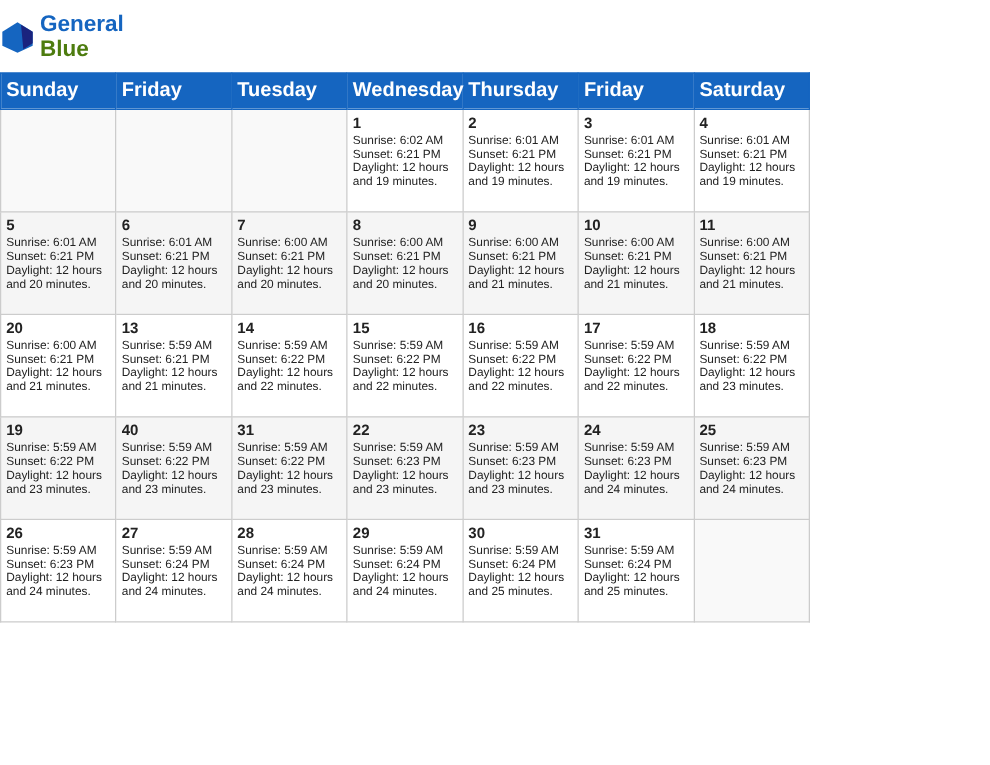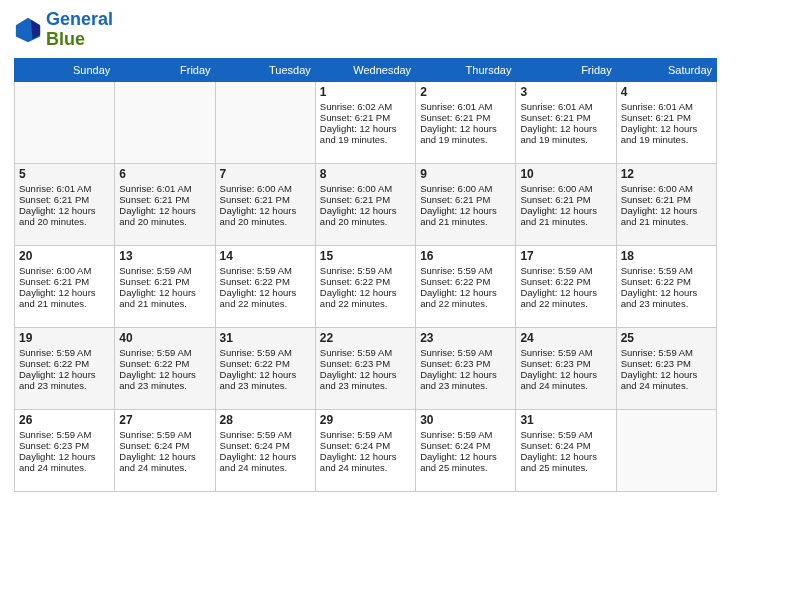--- a/index.html
+++ b/index.html
@@ -4,22 +4,22 @@
   <style>
     * { margin: 0; padding: 0; box-sizing: border-box; }
     body {
       font-family: Arial, sans-serif;
       background: #fff;
       width: 792px;
       height: 612px;
       overflow: hidden;
     }
     .container {
-      width: 731px;
-      padding: 10px 14px;
+      width: 648px;
+      padding: 10px 0;
     }
     .header {
       display: flex;
       justify-content: space-between;
       align-items: flex-start;
       margin-bottom: 8px;
     }
     .logo {
       display: flex;
       align-items: center;
@@ -51,24 +51,24 @@
       color: #444;
     }
     table {
       width: 100%;
       border-collapse: collapse;
       table-layout: fixed;
     }
     thead th {
       background: #1565c0;
       color: #fff;
-      font-size: 11px;
-      font-weight: normal;
+      font-size: 16px;
+      font-weight: bold;
       padding: 5px 4px;
-      text-align: right;
+      text-align: left;
       border: 1px solid #1565c0;
     }
     tbody td {
       border: 1px solid #ccc;
       vertical-align: top;
       padding: 3px 4px;
       font-size: 9.5px;
       color: #222;
       height: 82px;
     }
@@ -192,21 +192,21 @@
             <div>and 21 minutes.</div>
           </td>
           <td>
             <span class="day-num">10</span>
             <div>Sunrise: 6:00 AM</div>
             <div>Sunset: 6:21 PM</div>
             <div>Daylight: 12 hours</div>
             <div>and 21 minutes.</div>
           </td>
           <td>
-            <span class="day-num">12</span>
+            <span class="day-num">11</span>
             <div>Sunrise: 6:00 AM</div>
             <div>Sunset: 6:21 PM</div>
             <div>Daylight: 12 hours</div>
             <div>and 21 minutes.</div>
           </td>
         </tr>
         <tr>
           <td>
             <span class="day-num">20</span>
             <div>Sunrise: 6:00 AM</div>

